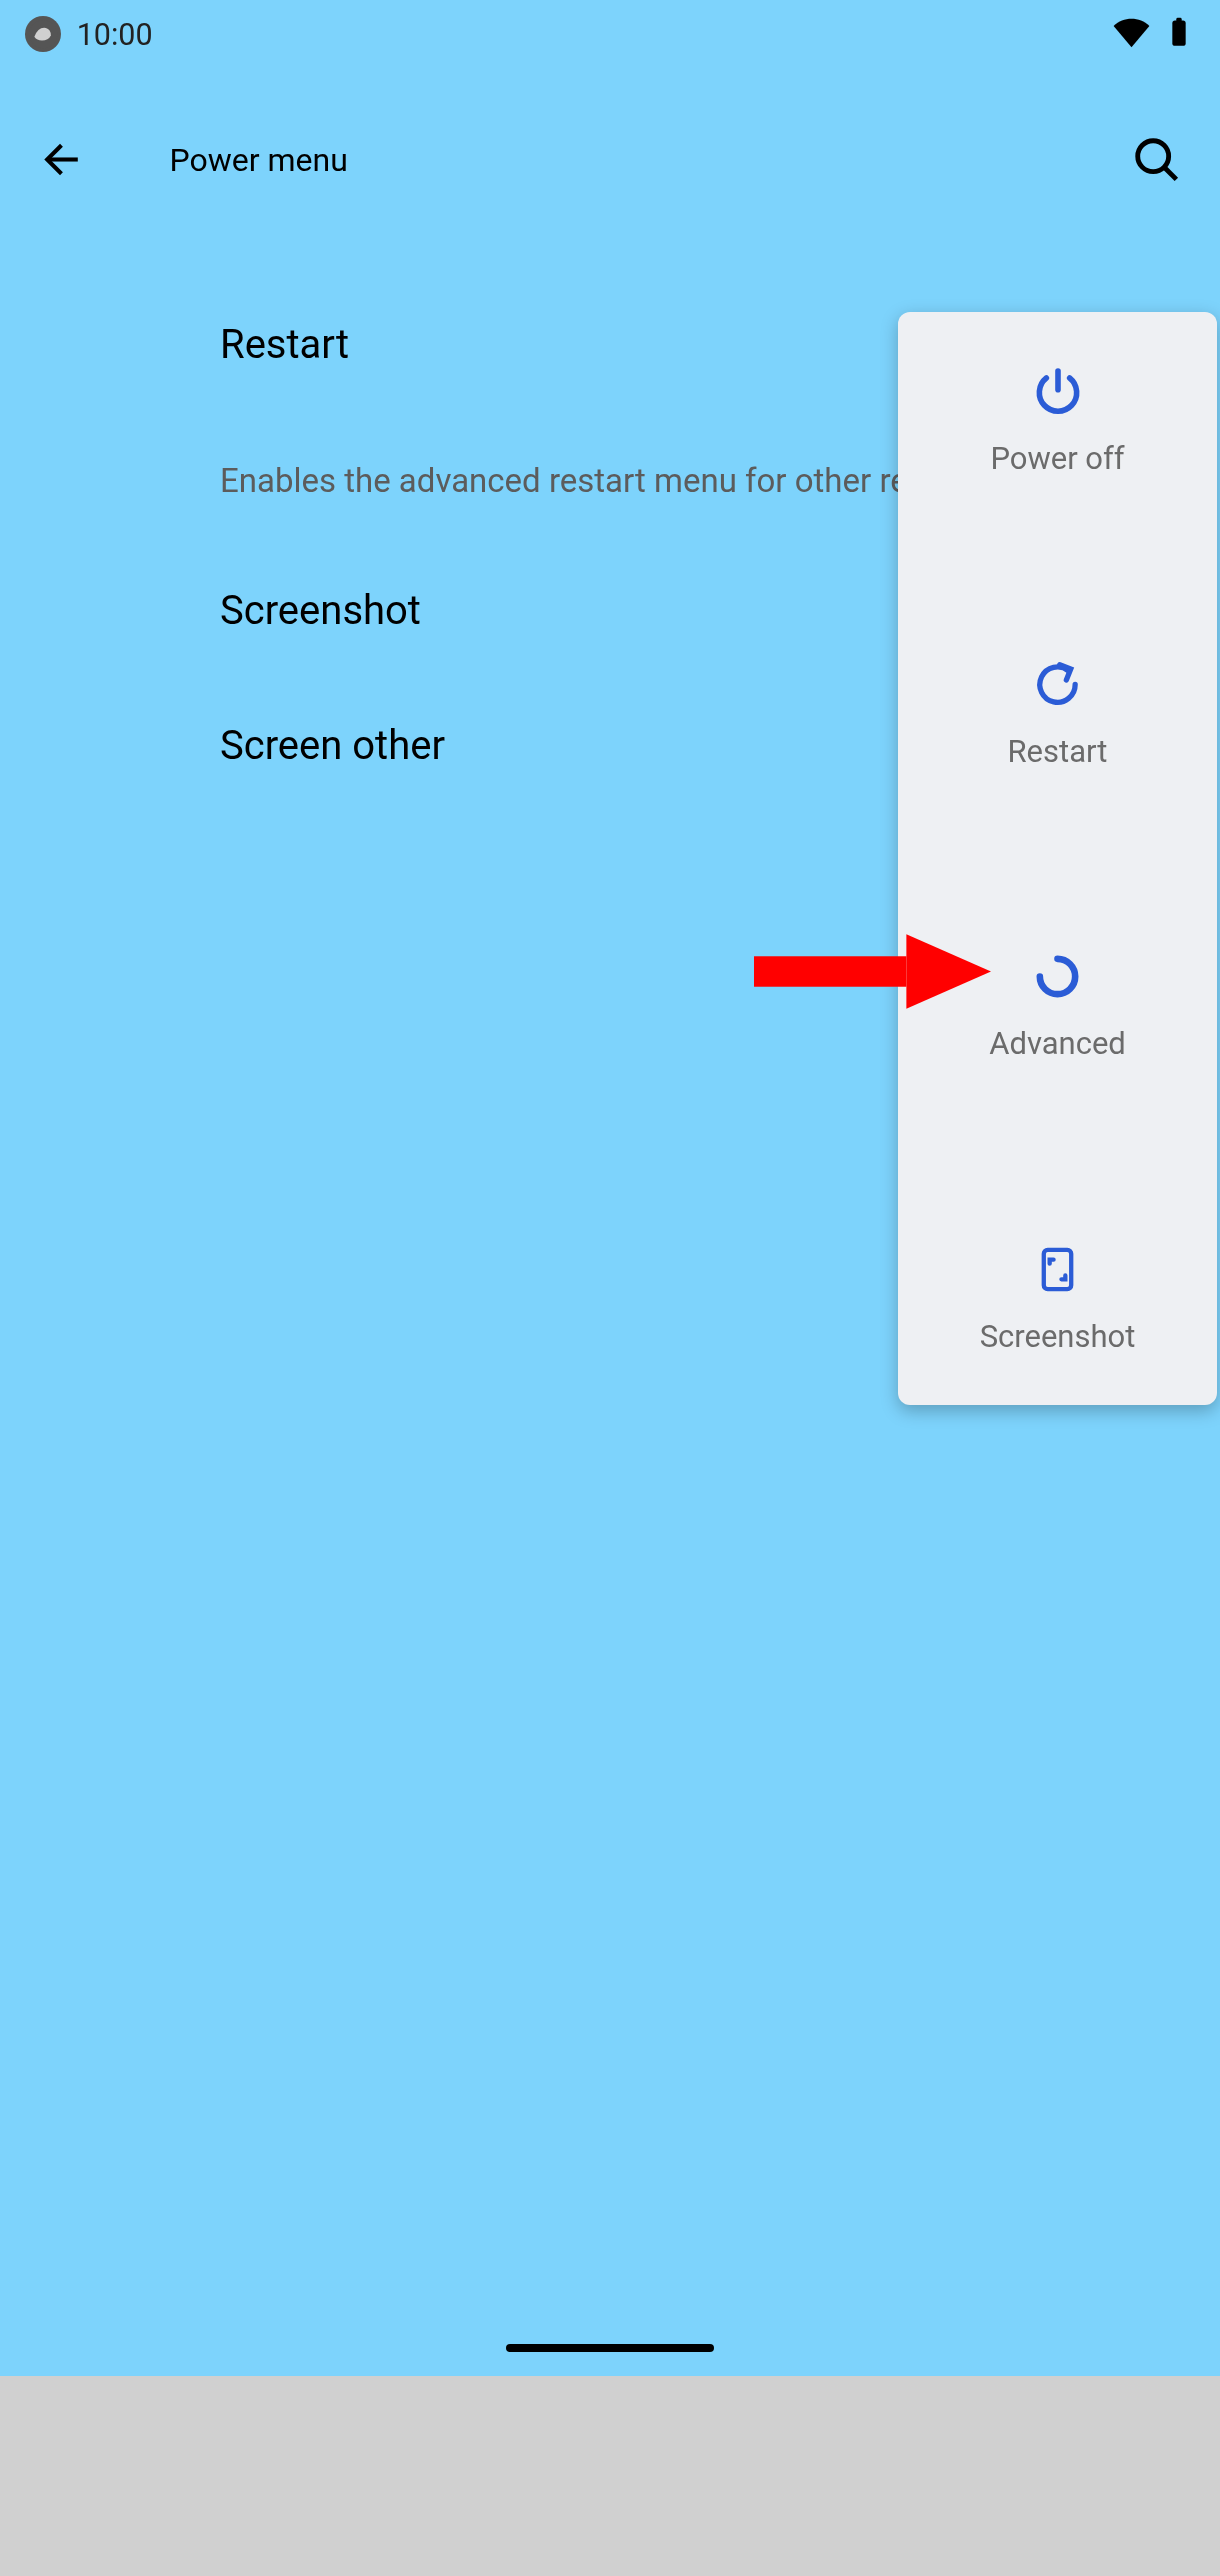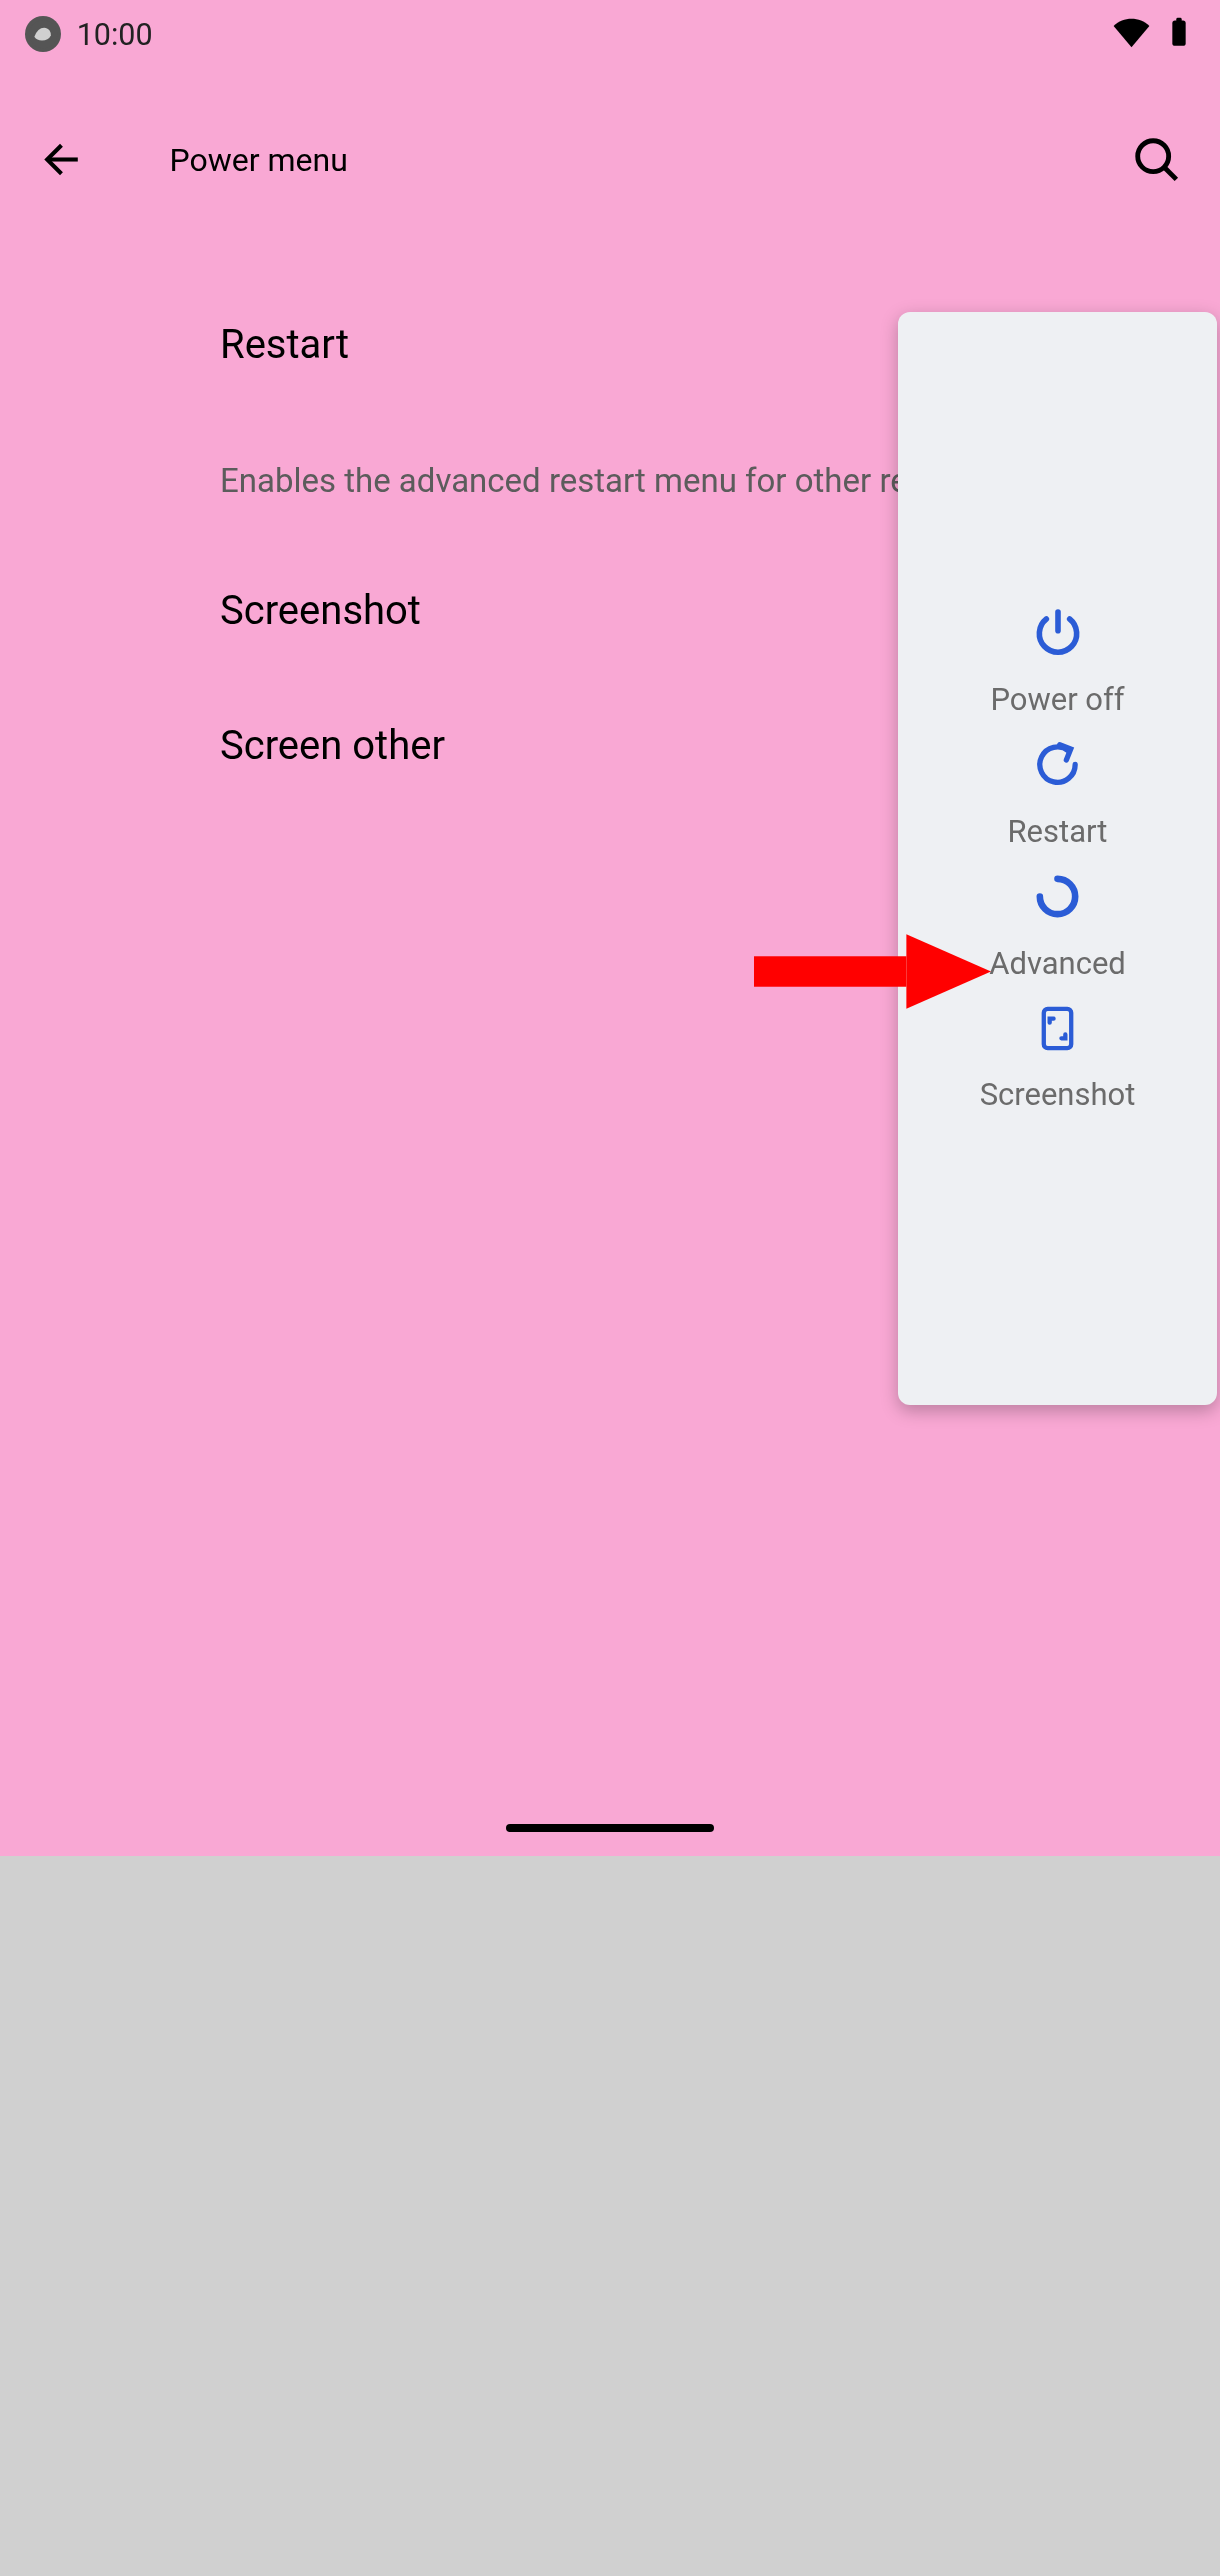--- a/index.html
+++ b/index.html
@@ -6,22 +6,22 @@
     body {
       width: 1220px;
       height: 2576px;
       background: #d0d0d0;
       font-family: Roboto, -apple-system, sans-serif;
       position: relative;
       overflow: hidden;
     }
     .screen {
       width: 1220px;
-      height: 1856px;
-      background: #f9a8d4;
+      height: 2376px;
+      background: #7dd3fc;
       position: relative;
     }
     .status-bar {
       height: 68px;
       display: flex;
       align-items: center;
       padding: 0 25.4px;
       color: #000;
     }
     .status-left {
@@ -102,21 +102,21 @@
       position: absolute;
       top: 312px;
       left: 898px;
       width: 319px;
       height: 1093px;
       background: #eef0f3;
       border-radius: 12px;
       box-shadow: 0 5.1px 17px rgba(0,0,0,0.25);
       display: flex;
       flex-direction: column;
-      justify-content: center;
+      justify-content: space-between;
       padding: 42px 0;
     }
     .popup-item {
       display: flex;
       flex-direction: column;
       align-items: center;
       cursor: pointer;
       padding: 8.5px 0;
     }
     .popup-icon {

